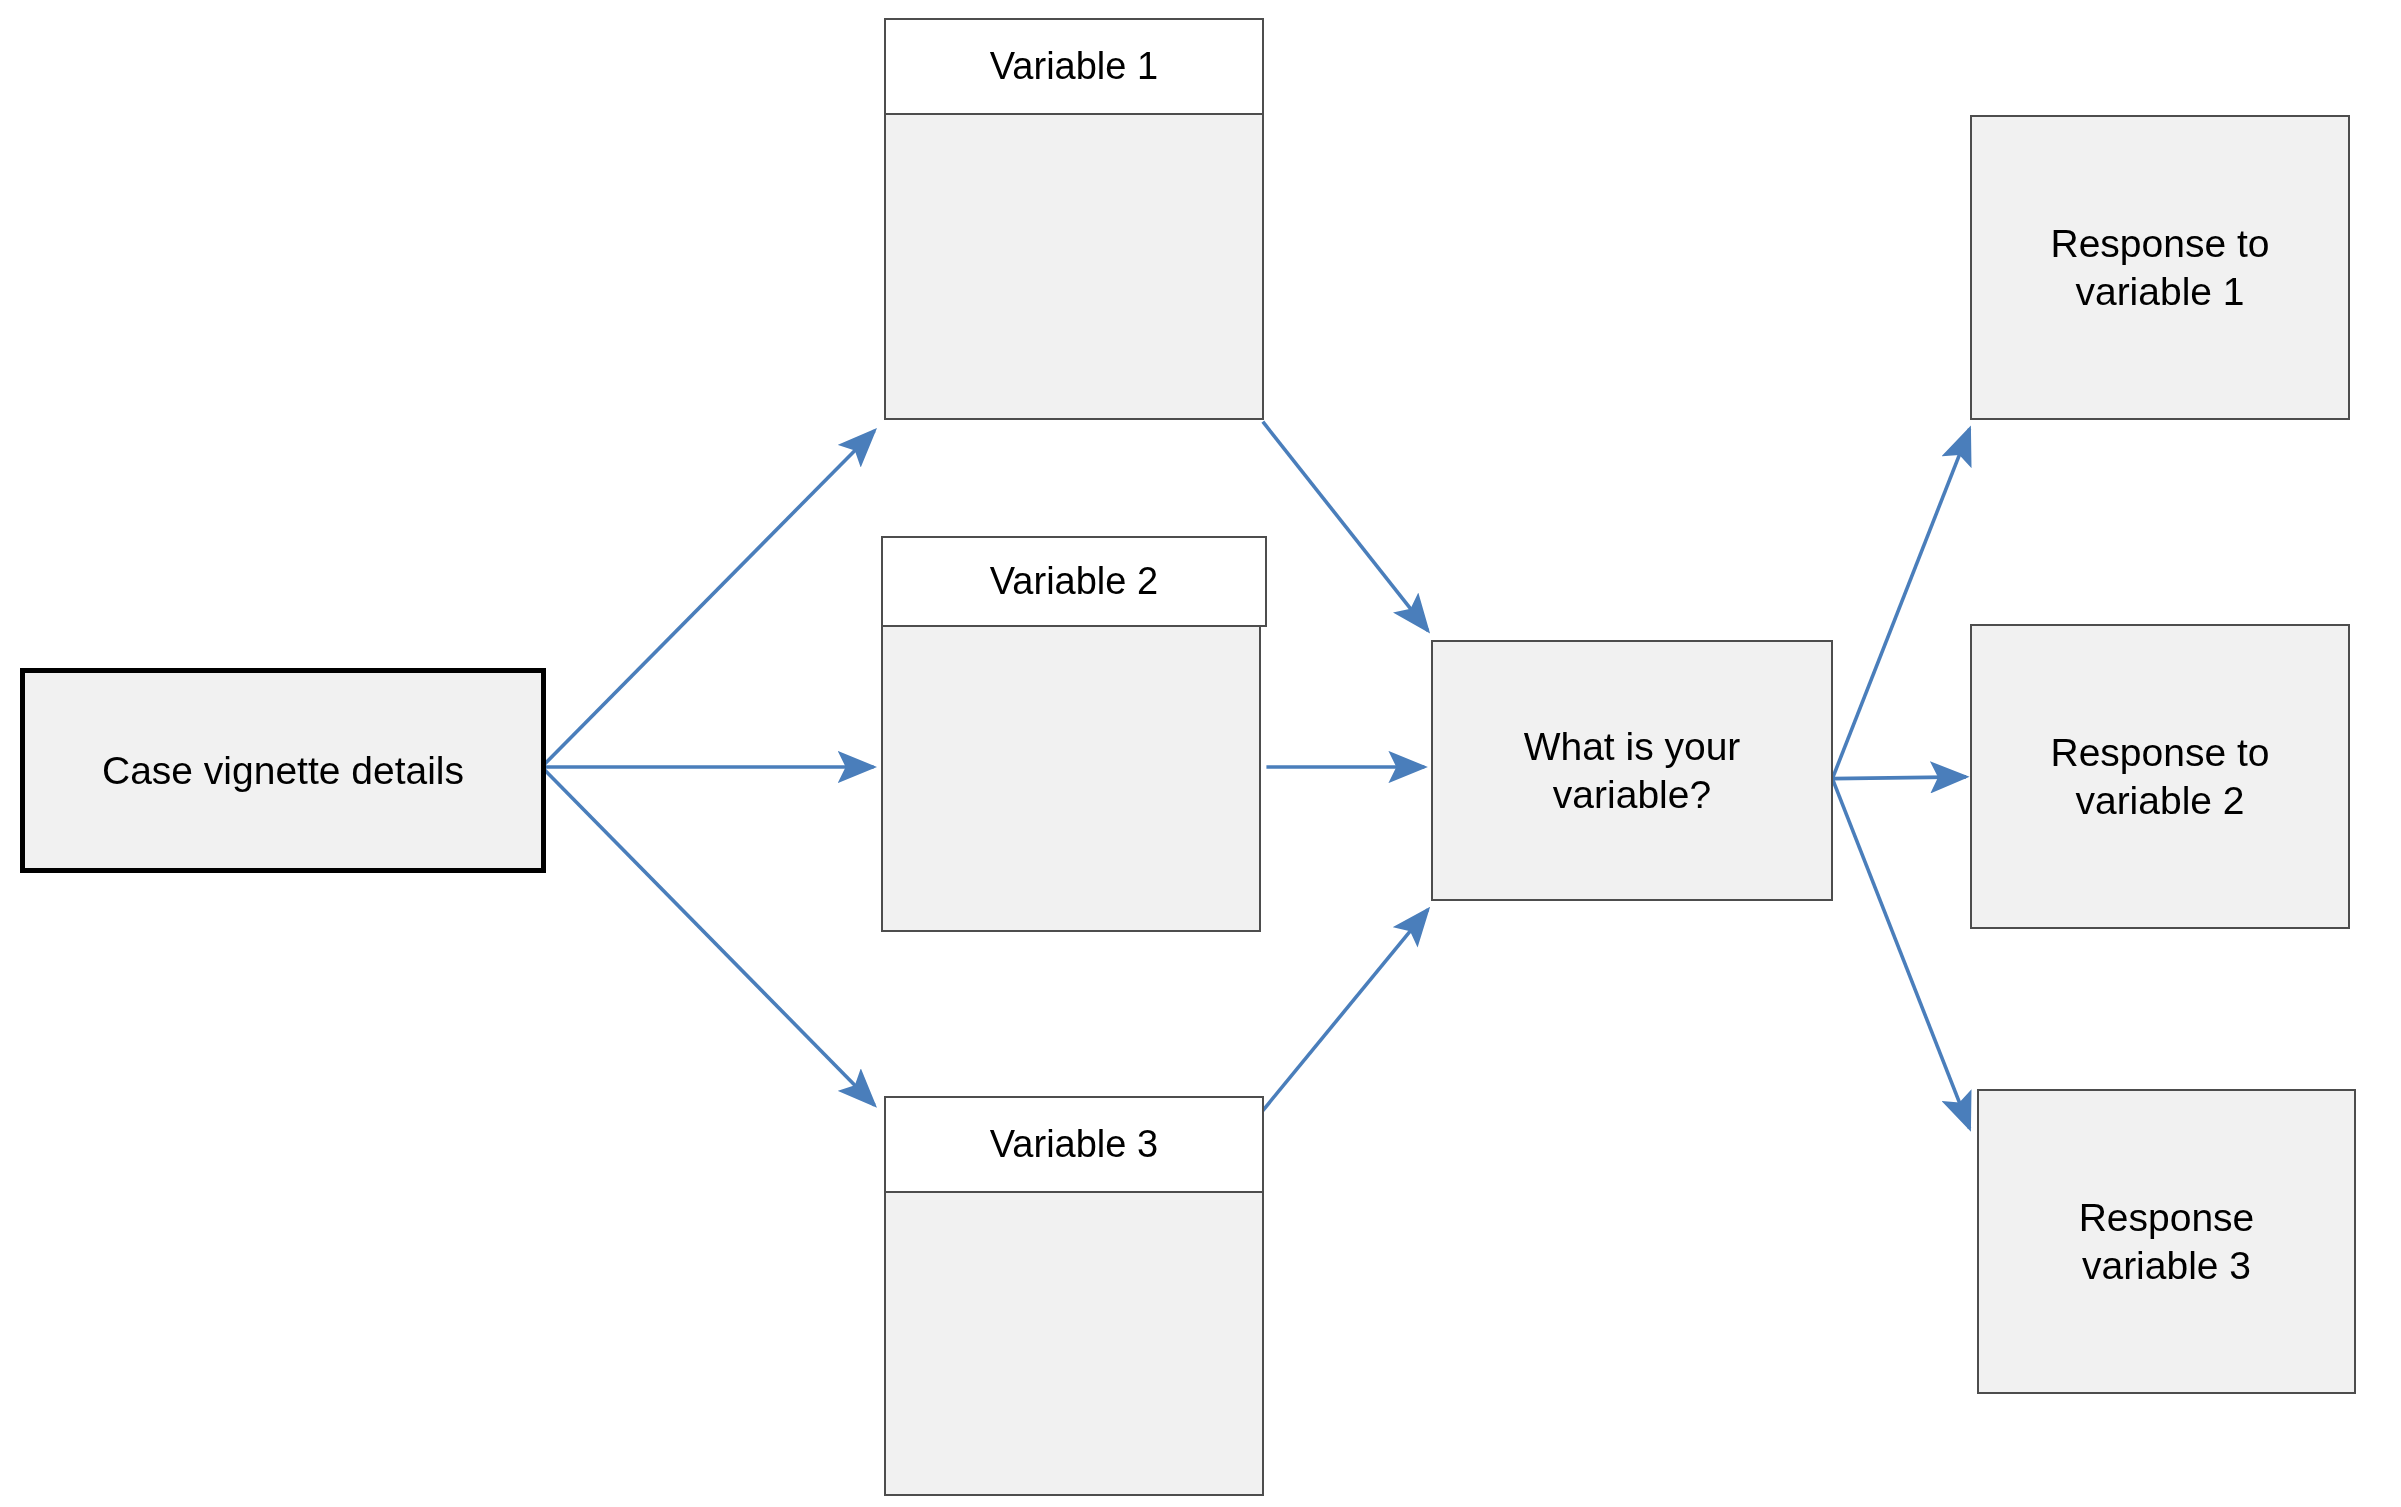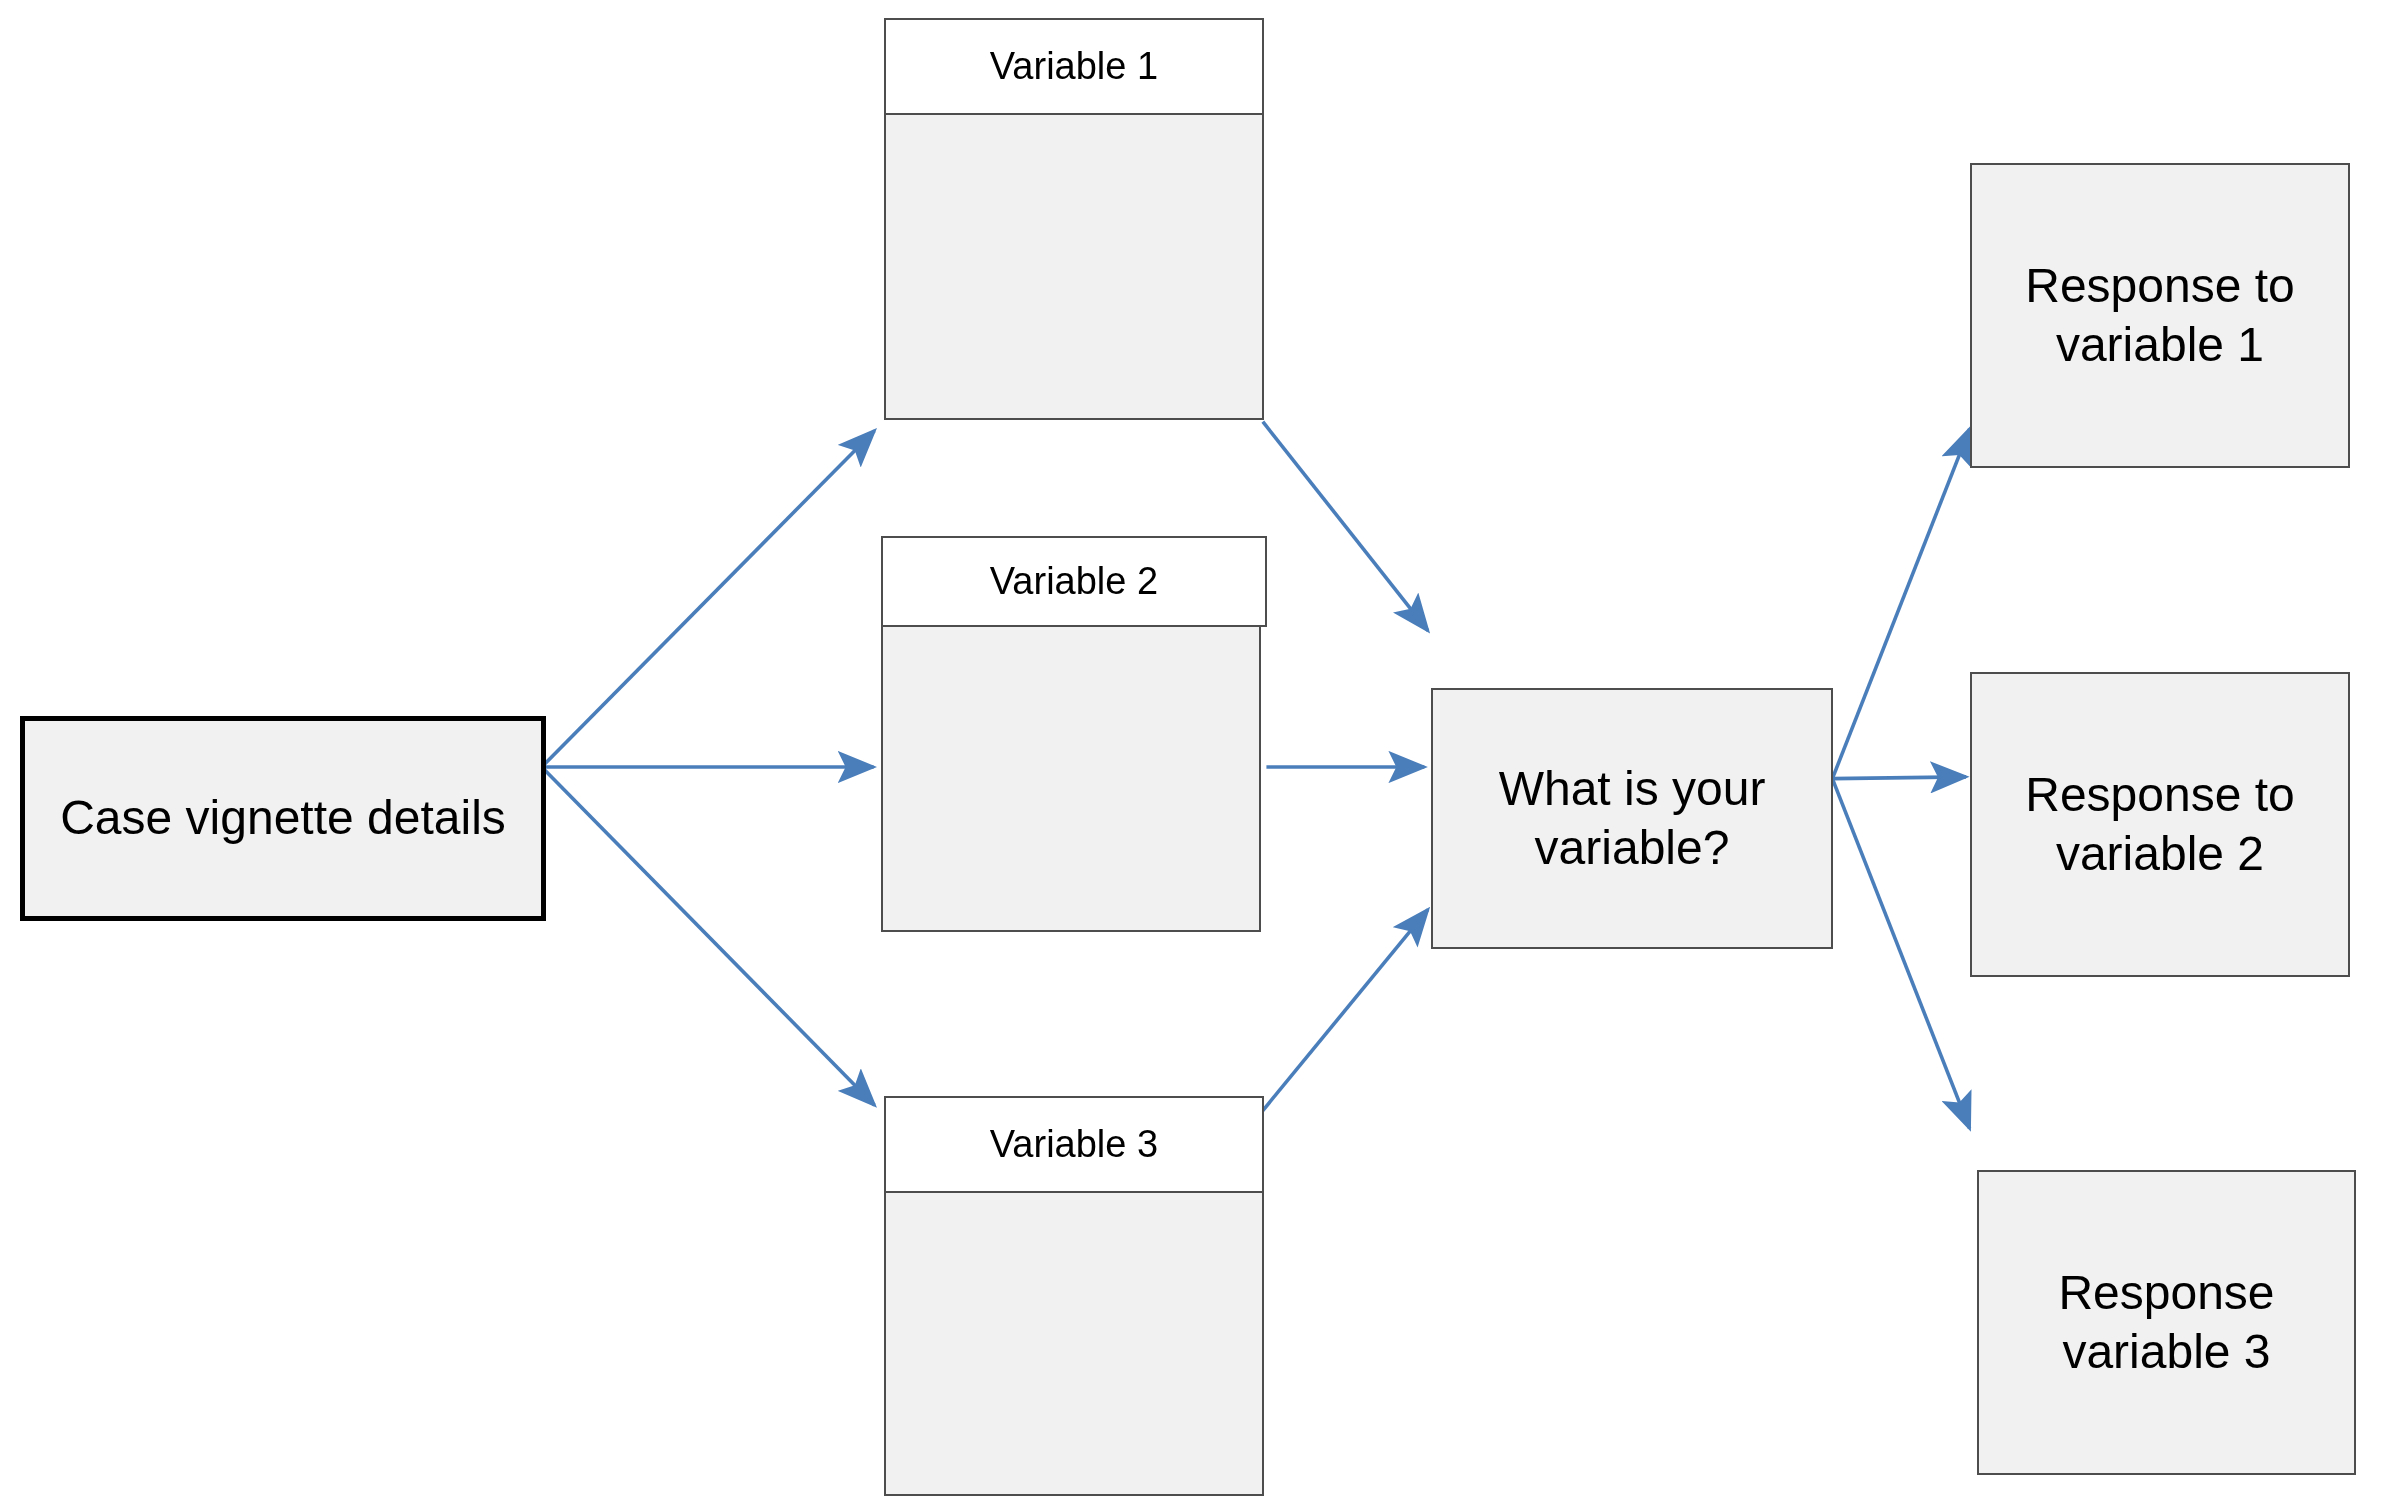--- a/index.html
+++ b/index.html
@@ -60,21 +60,21 @@
     line-height: 1.2;
   }
   .var-body {
     position: absolute;
     box-sizing: border-box;
     background: #f1f1f1;
     border: 2.7px solid #4d4d4d;
     border-top: none;
   }
   .t-42 { font-size: 38px; }
-  .t-44 { font-size: 48px; margin-top: 48px; }
+  .t-44 { font-size: 39px; }
 </style>
 </head>
 <body>
 
 <div id="canvas">
 
   <svg id="edges" viewBox="0 0 2677 1681" xmlns="http://www.w3.org/2000/svg">
     <defs>
       <marker id="arrowhead" markerWidth="11" markerHeight="9" refX="10" refY="4.5" orient="auto" markerUnits="strokeWidth">
         <path d="M0,0 L11,4.5 L0,9 L2.2,4.5 Z" fill="#4a7ebb"></path>
@@ -119,17 +119,17 @@
 
   <div class="node t-44" style="left:1431px; top:640px; width:402px; height:261px;">What is your
 variable?</div>
 
   <div class="node t-44" style="left:1970px; top:115px; width:380px; height:305px;">Response to
 variable 1</div>
 
   <div class="node t-44" style="left:1970px; top:624px; width:380px; height:305px;">Response to
 variable 2</div>
 
-  <div class="node t-44" style="left:1977px; top:1122px; width:379px; height:305px;text-align:center;">Response
+  <div class="node t-44" style="left:1977px; top:1089px; width:379px; height:305px;text-align:center;">Response
 variable 3</div>
 
 </div>
 
 
 </body></html>

